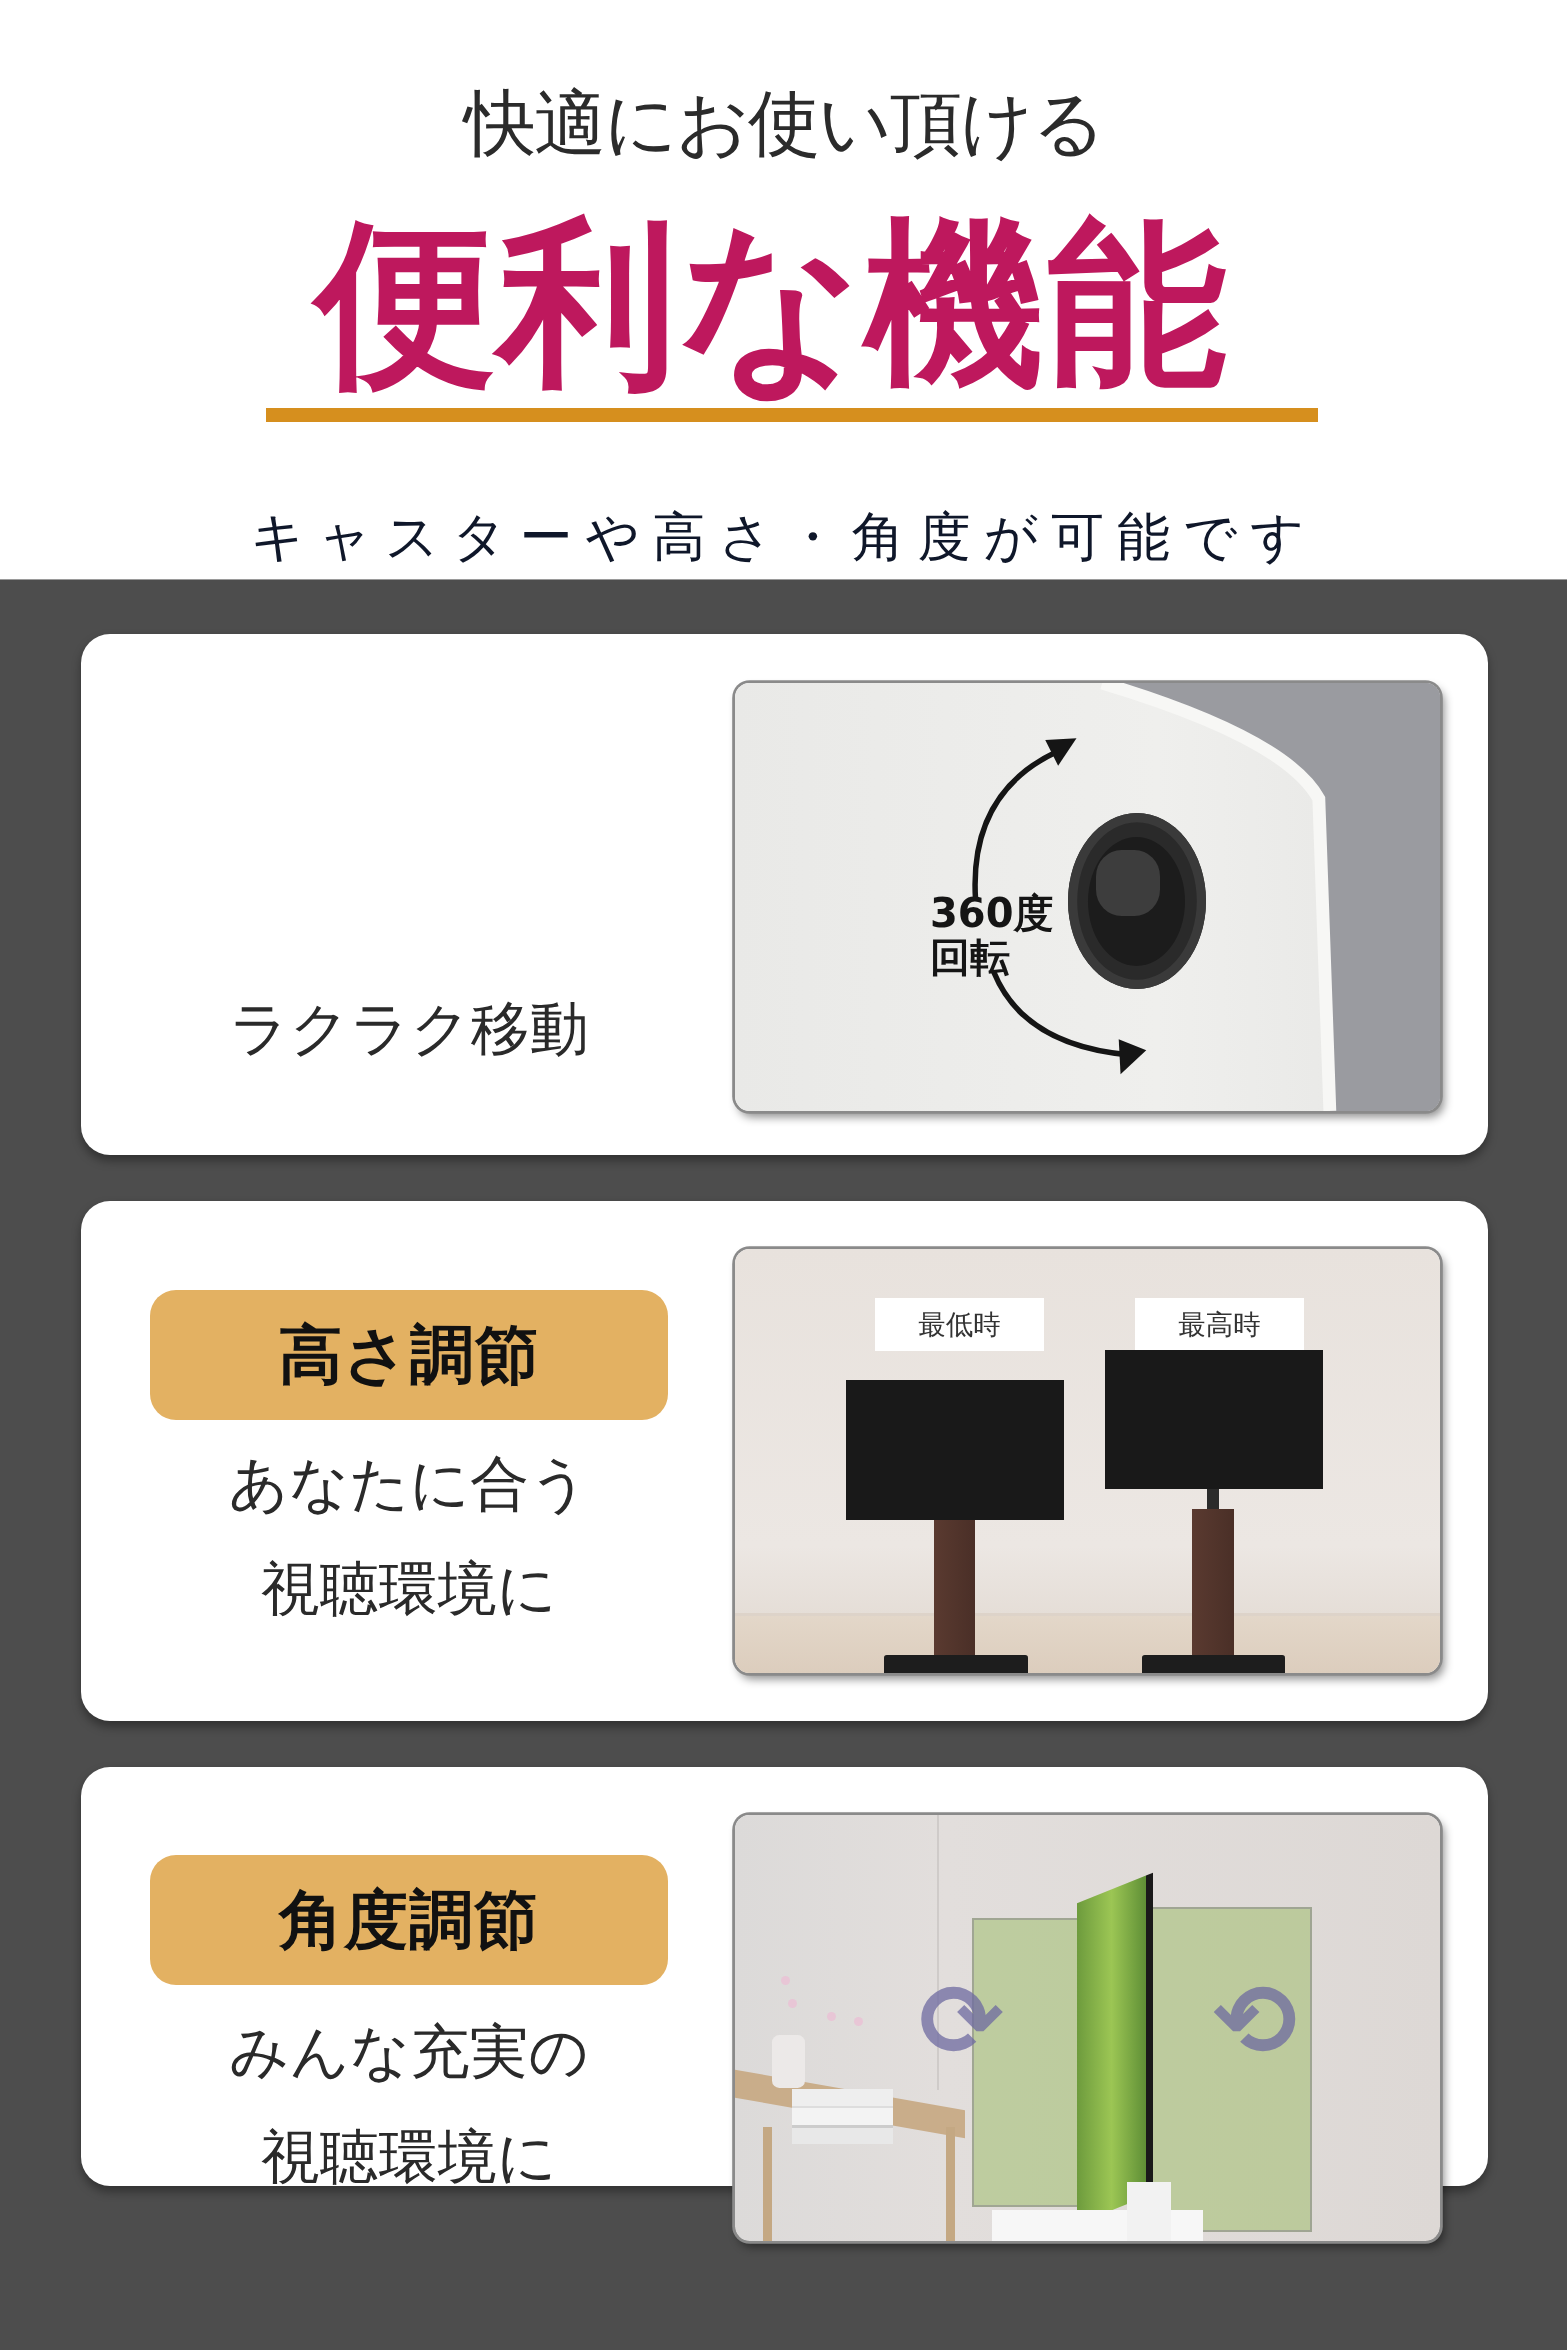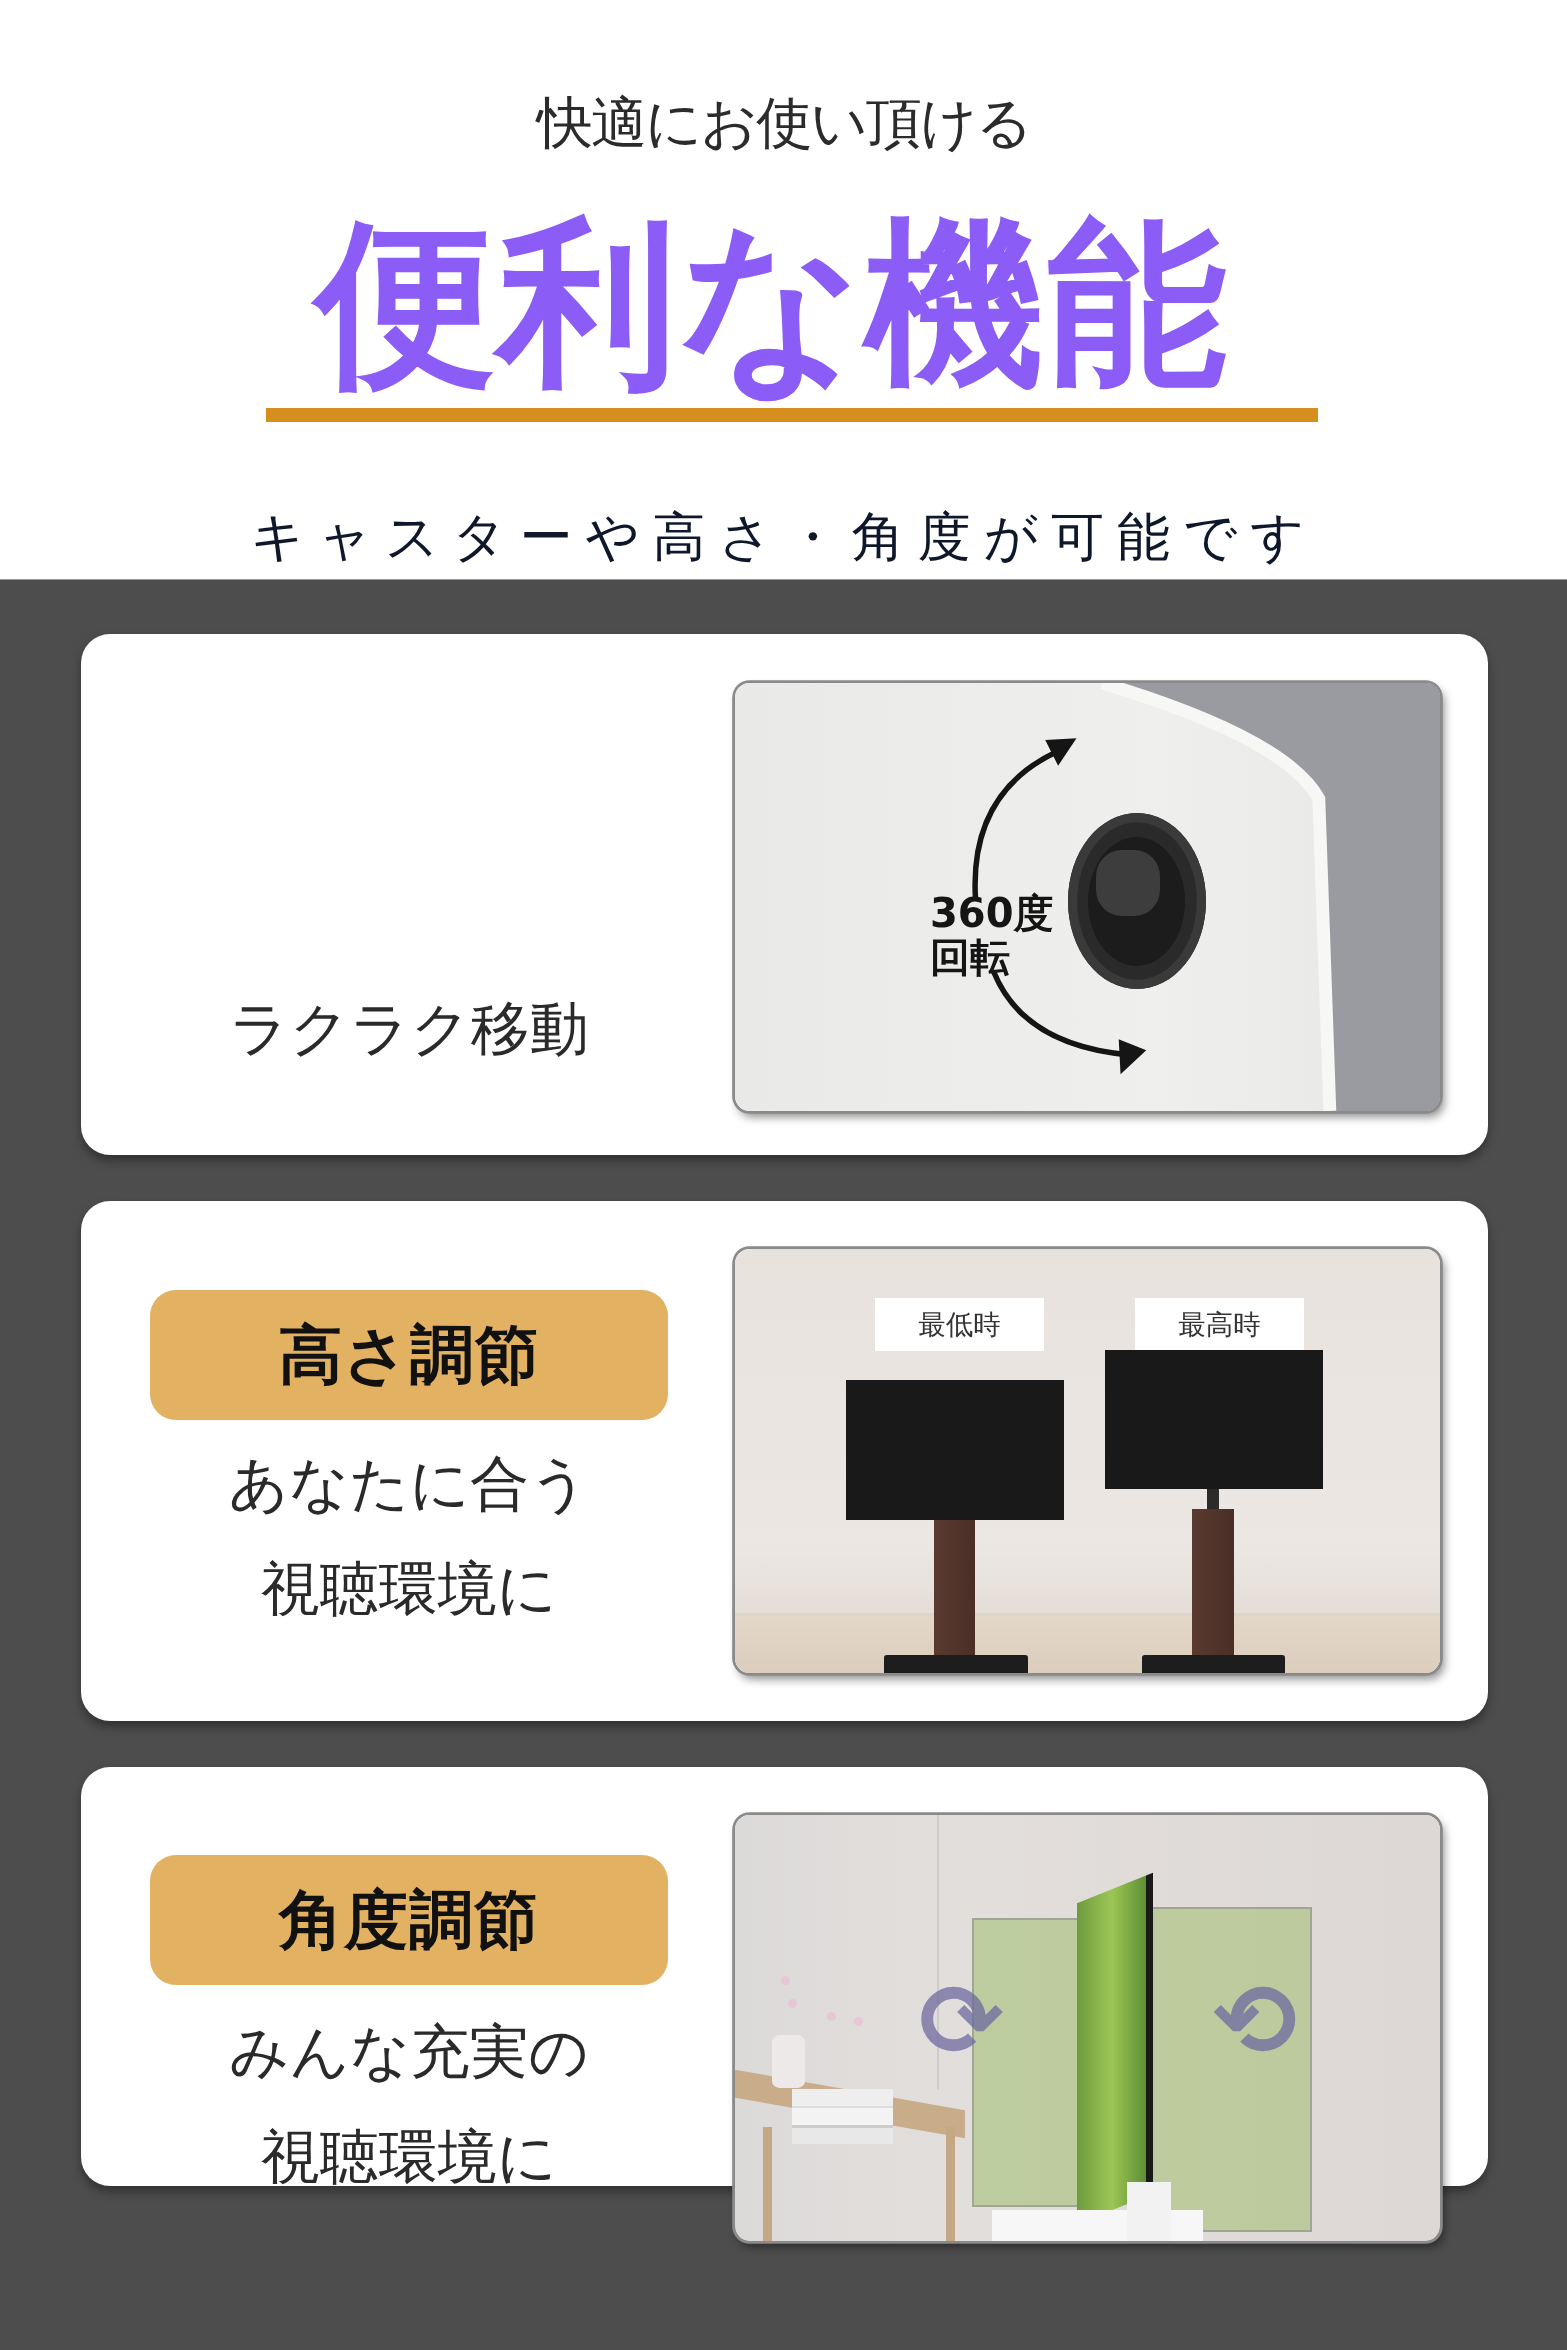--- a/index.html
+++ b/index.html
@@ -1,24 +1,24 @@
 <!DOCTYPE html>
 <html style="font-size:14.7px"><head>
 <meta charset="utf-8">
 <style>
   html,body{margin:0;padding:0;}
   body{width:1568px;height:2351px;position:relative;overflow:hidden;background:#ffffff;
        font-family:"DejaVu Sans","Liberation Sans",sans-serif;color:#2a2a2a;}
   .header{position:absolute;left:0;top:0;width:1568px;height:579px;background:#ffffff;}
   .subtitle{position:absolute;left:0;width:1568px;top:66px;text-align:center;
-            font-family:"DejaVu Serif","Liberation Serif",serif;font-size:56px;line-height:114px;
+            font-family:"DejaVu Serif","Liberation Serif",serif;font-size:72px;line-height:114px;
             color:#2b2b2b;letter-spacing:-1.8px;}
   .title{position:absolute;left:0;width:1544px;top:197px;text-align:center;
          font-family:"DejaVu Serif","Liberation Serif",serif;font-weight:bold;font-size:180px;
-         line-height:211px;color:#8b5cf6;letter-spacing:1.8px;}
+         line-height:211px;color:#be185d;letter-spacing:1.8px;}
   .underline{position:absolute;left:266px;top:408px;width:1052px;height:13.8px;background:#D68F1E;}
   .tagline{position:absolute;left:0;width:1568px;top:478px;text-align:center;
            font-size:53px;line-height:70px;color:#0f172a;letter-spacing:13px;margin-top:24px;}
   .gray-bg{position:absolute;left:0;top:579px;width:1568px;height:1772px;background:#4d4d4d;
            border-top:1.8px solid #9a9a9a;}
   .card{position:absolute;left:81px;width:1407px;background:#ffffff;border-radius:29px;
         box-shadow:0 5.5px 9.2px rgba(0,0,0,0.35);}
   .badge{position:absolute;left:69px;width:518px;height:130px;background:#E3B162;border-radius:26px;
          display:flex;align-items:center;justify-content:center;}
   .badge span{font-weight:bold;font-size:64px;color:#111111;letter-spacing:0.9px;}

